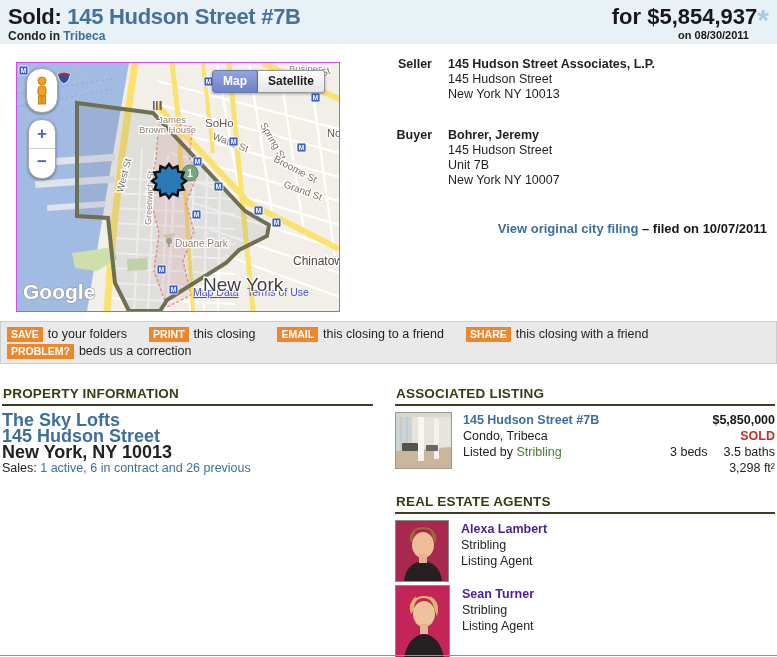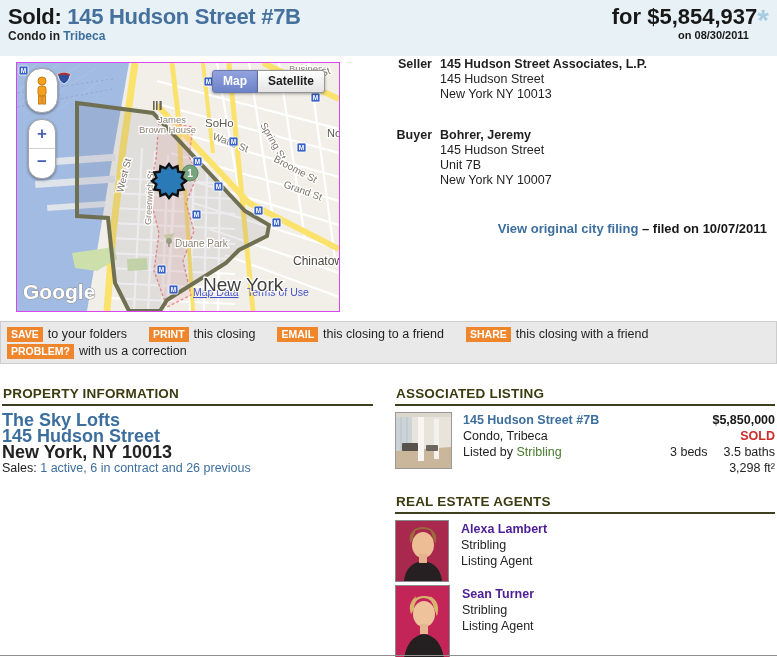--- a/index.html
+++ b/index.html
@@ -1,20 +1,20 @@
 <!DOCTYPE html>
 <html><head>
 <meta charset="utf-8">
 <style>
   html,body { margin:0; padding:0; background:#fff; }
   body { font-family:"Liberation Sans", sans-serif; color:#222; }
   .page { position:relative; width:777px; height:657px; background:#fff; overflow:hidden; }
 
   
-  .header { position:absolute; top:0; left:0; width:777px; height:56px; background:#e7f1f6;
+  .header { position:absolute; top:0; left:0; width:777px; height:44px; background:#e7f1f6;
             box-sizing:border-box; padding:4px 8px 14px; display:flex; justify-content:space-between; }
   .h-title { font-size:22px; font-weight:bold; color:#181818; line-height:25px; letter-spacing:-0.3px; }
   .h-title .addr { color:#45719c; cursor:pointer; }
   .h-sub { font-size:12px; font-weight:bold; color:#222; line-height:14px; }
   .h-sub .nbhd { color:#3d6f9e; cursor:pointer; }
   .h-right { text-align:right; }
   .h-price { font-size:22px; font-weight:bold; color:#181818; line-height:25px; }
   .h-ast { color:#a7cce2; font-size:30px; line-height:10px; vertical-align:-6px; font-weight:bold; }
   .h-date { font-size:11px; font-weight:bold; color:#181818; padding-right:20px; line-height:13px; }
 
@@ -32,21 +32,21 @@
             border:1px solid #a5a5a5; border-radius:15px; box-shadow:0 1px 3px rgba(0,0,0,.4);
             display:flex; align-items:center; justify-content:center; cursor:pointer; }
   .zoomctl { position:absolute; top:56px; left:11px; width:26px; height:58px; background:#fff;
              border:1px solid #a5a5a5; border-radius:13px; box-shadow:0 1px 3px rgba(0,0,0,.4);
              color:#4a63b8; font-weight:bold; font-size:17px; text-align:center; cursor:pointer; }
   .zoomctl .zin { height:28px; line-height:28px; border-bottom:1px solid #d0d0d0; }
   .zoomctl .zout { height:28px; line-height:26px; }
 
   
   .deed { position:absolute; top:57px; left:340px; width:437px; font-size:12.5px; color:#1f1f1f; }
-  .grp { display:grid; grid-template-columns:92px 1fr; column-gap:8px; }
+  .grp { display:grid; grid-template-columns:92px 1fr; column-gap:16px; }
   .grp .lbl { text-align:right; font-weight:bold; line-height:15px; }
   .grp .lines div { line-height:15px; }
   .grp .lines .nm { font-weight:bold; }
   .mb26 { margin-bottom:26px; }
   .mb20 { margin-bottom:20px; }
   .drow { display:grid; grid-template-columns:92px 1fr; column-gap:8px; line-height:15px; }
   .drow .lbl { text-align:right; font-weight:bold; }
   .filing { margin-top:33px; text-align:right; padding-right:10px; font-size:13px; font-weight:bold; color:#181818; }
   .filing .link { color:#3d6f9e; cursor:pointer; }
 
@@ -342,21 +342,21 @@
           <span>this closing to a friend</span>
         </span>
       <span class="t-grp">
           <span class="t-btn">SHARE</span>
           <span>this closing with a friend</span>
         </span>
     </div>
     <div class="t-row">
       <span class="t-grp">
           <span class="t-btn">PROBLEM?</span>
-          <span>with us a correction</span>
+          <span>beds us a correction</span>
         </span>
     </div>
   </div>
 
   <div class="cols">
 
     <div class="col-left">
       <h2 class="sec">PROPERTY INFORMATION</h2>
       <div class="pi-line blue">The Sky Lofts</div>
       <div class="pi-line blue">145 Hudson Street</div>

